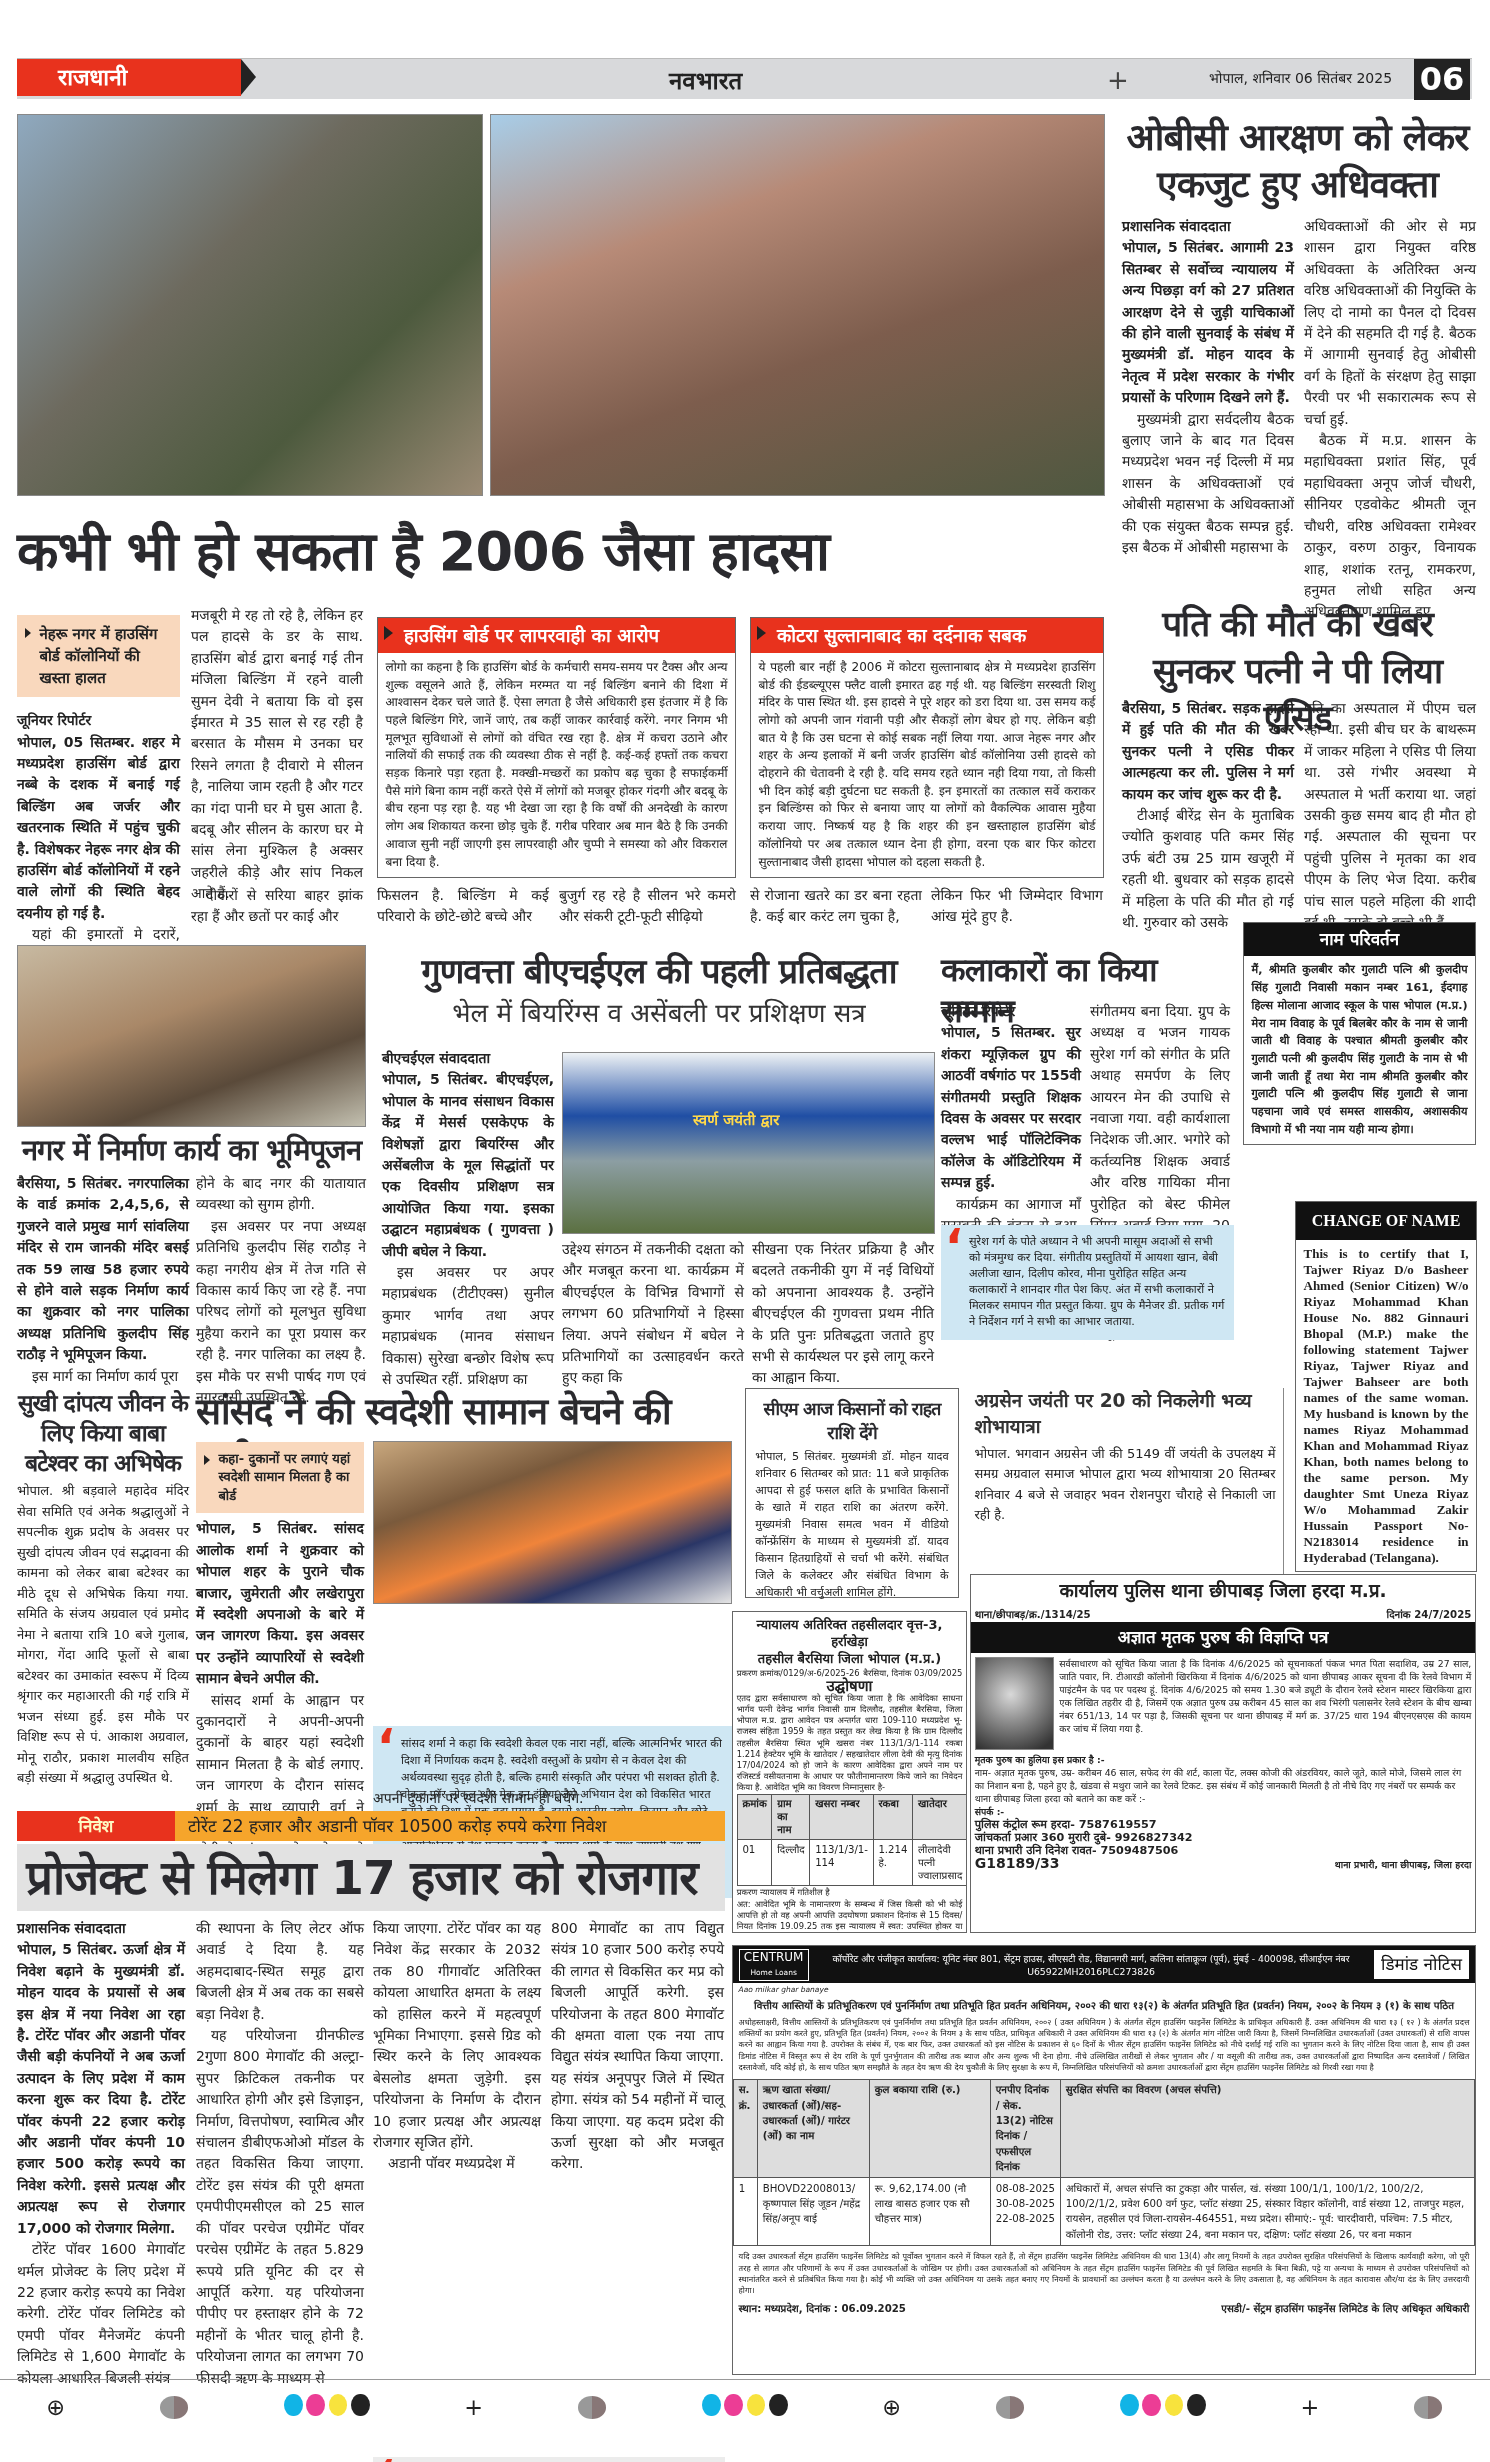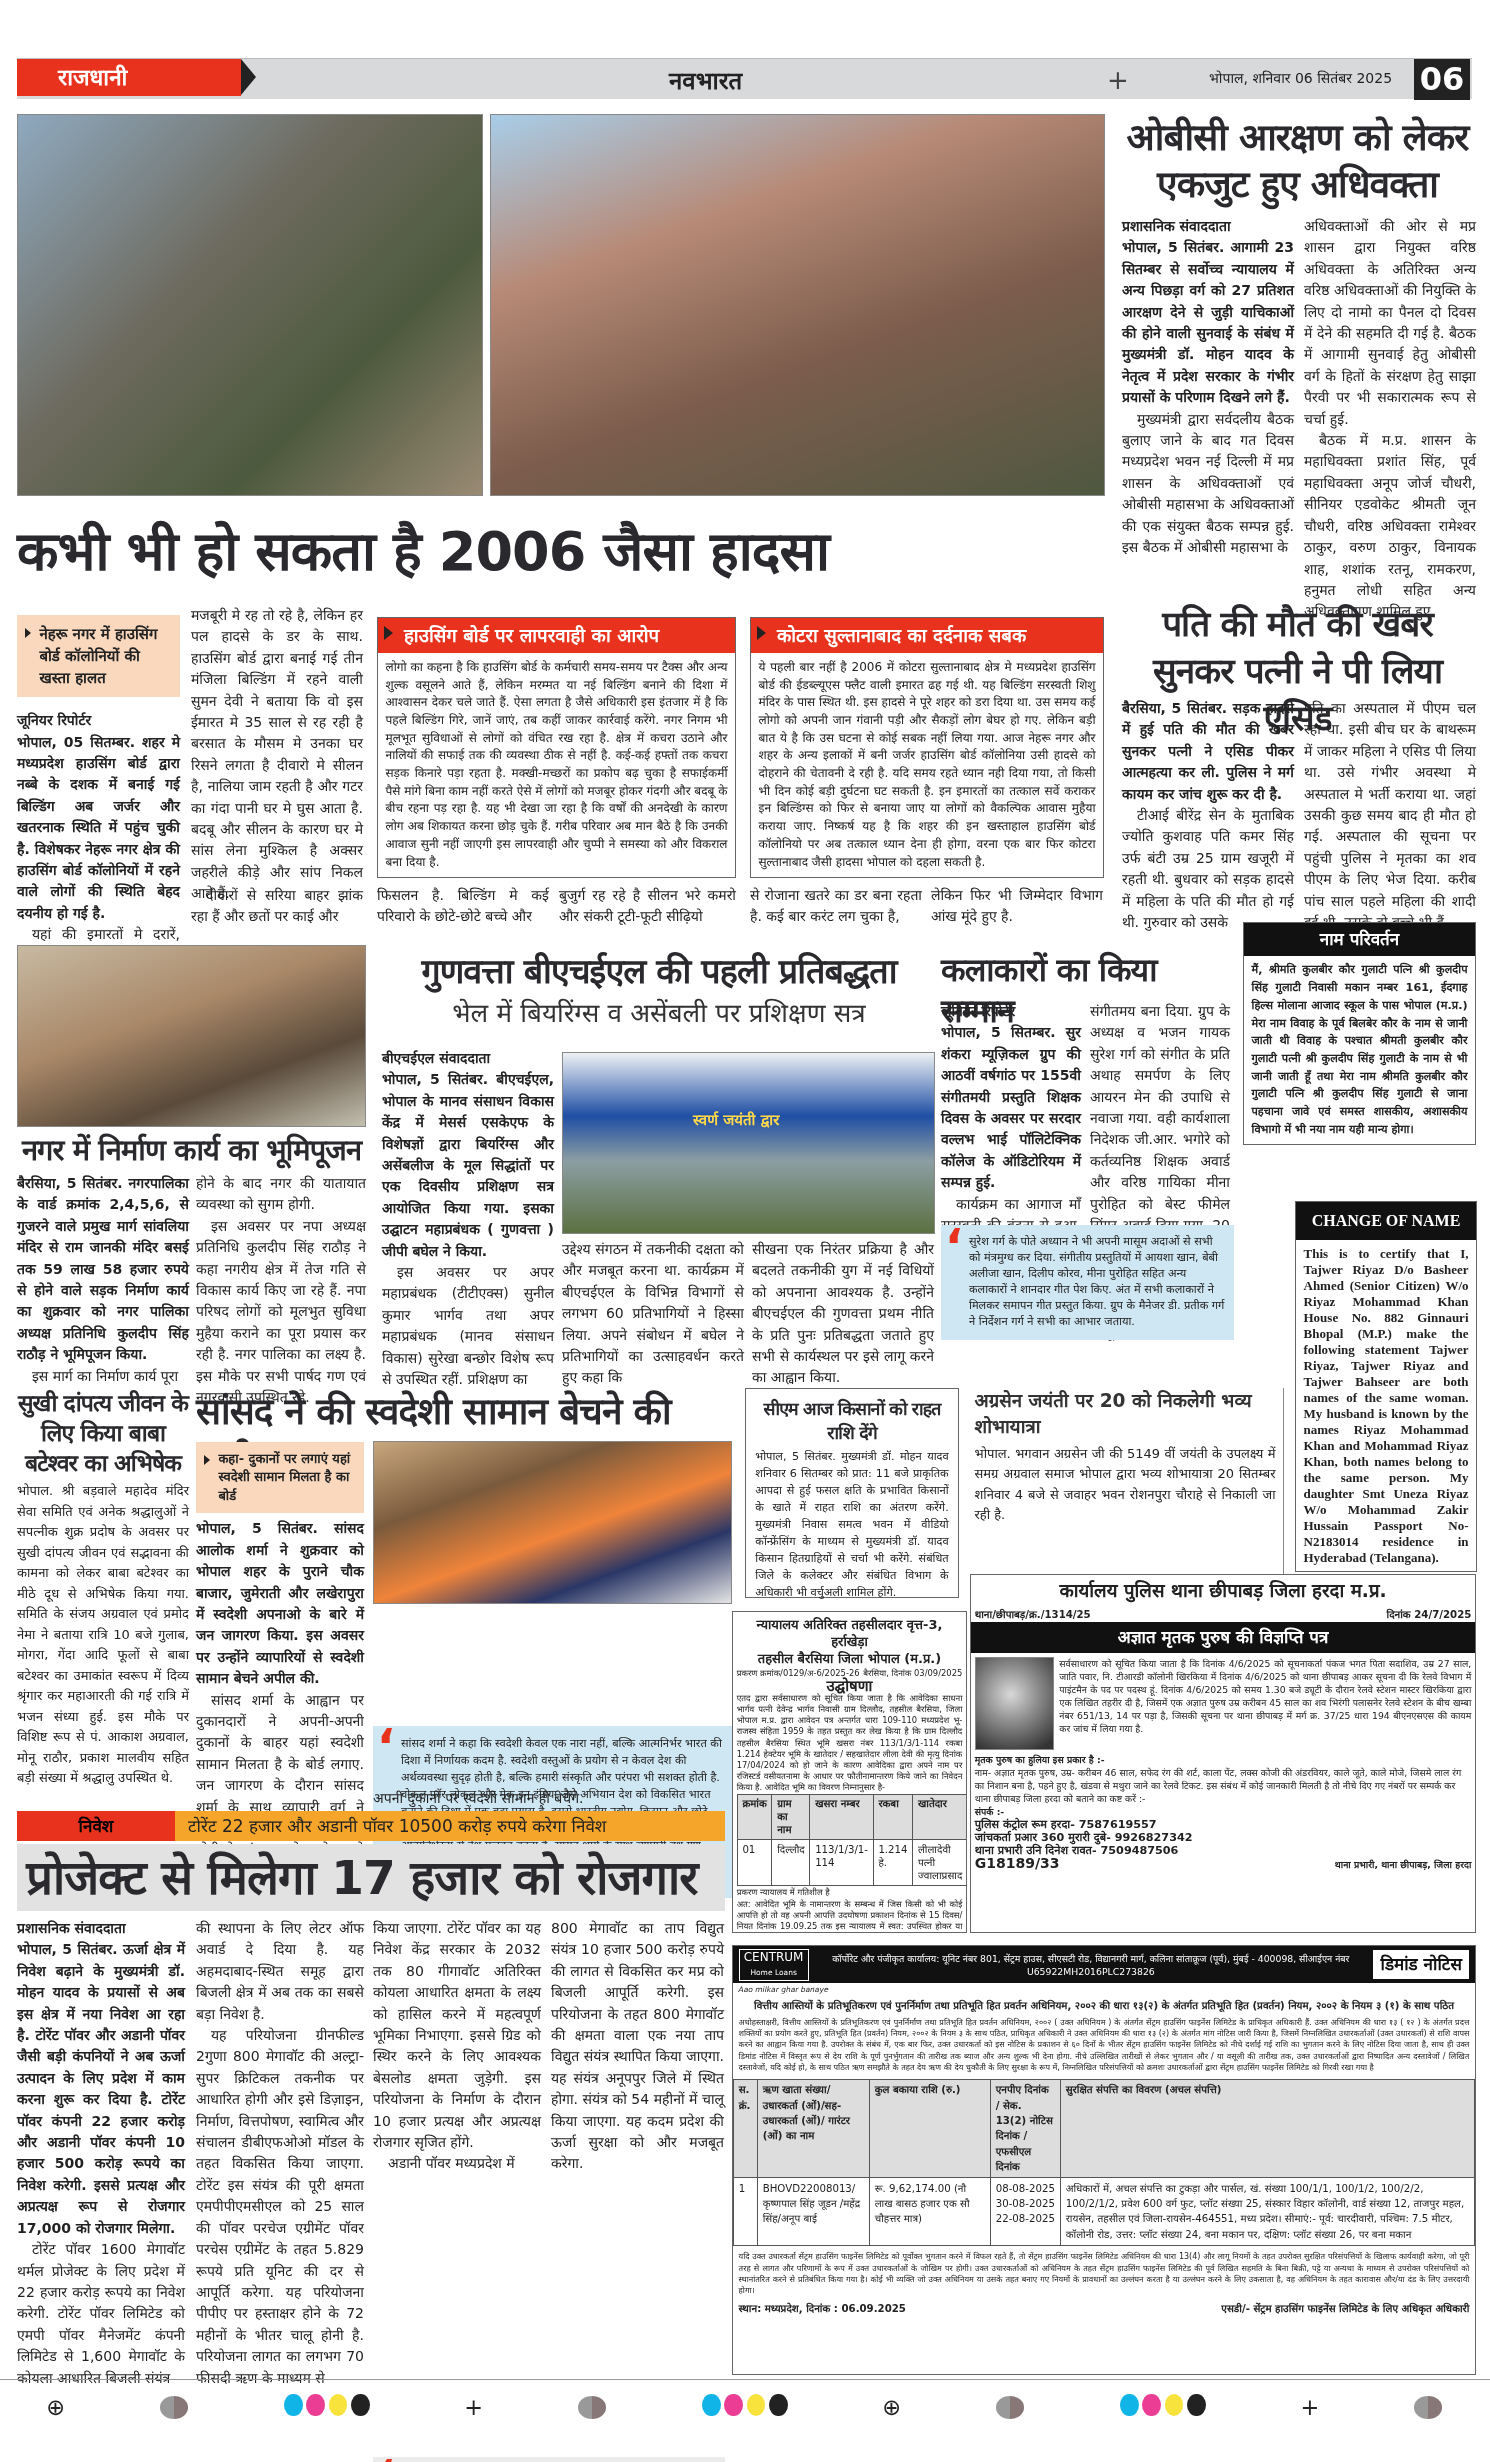--- a/index.html
+++ b/index.html
@@ -214,21 +214,21 @@
     <div class="bold" style="font-size:11.2px">जांचकर्ता प्रआर 360 मुरारी दुबे- 9926827342</div>
     <div class="bold" style="font-size:11.2px">थाना प्रभारी उनि दिनेश रावत- 7509487506</div>
     <div style="display:flex;justify-content:space-between;align-items:baseline">
       <span class="bold" style="font-size:14px">G18189/33</span>
       <span class="bold">थाना प्रभारी, थाना छीपाबड़, जिला हरदा</span>
     </div>
   </div>
 </div>
 
 <div class="abs" style="left:17px;top:1811px;width:708px;height:30px;background:#f6a52b;display:flex">
-  <div style="background:#e8321d;color:#000000;font-weight:bold;font-size:17px;width:158px;text-align:center;line-height:30px">निवेश</div>
+  <div style="background:#e8321d;color:#fef9c3;font-weight:bold;font-size:17px;width:158px;text-align:center;line-height:30px">निवेश</div>
   <div style="font-size:17px;line-height:30px;padding-left:13px;color:#222">टोरेंट 22 हजार और अडानी पॉवर 10500 करोड़ रुपये करेगा निवेश</div>
 </div>
 <div class="abs h-big" style="left:17px;top:1844px;width:708px;height:67px;background:#e2e2e2;font-size:47px;line-height:67px;padding-left:9.3px">प्रोजेक्ट से मिलेगा 17 हजार को रोजगार</div>
 <div class="abs" style="left:17px;top:1918px;width:168px">
   <div class="col bold">प्रशासनिक संवाददाता</div>
   <div class="col bold">भोपाल, 5 सितंबर. ऊर्जा क्षेत्र में निवेश बढ़ाने के मुख्यमंत्री डॉ. मोहन यादव के प्रयासों से अब इस क्षेत्र में नया निवेश आ रहा है. टोरेंट पॉवर और अडानी पॉवर जैसी बड़ी कंपनियों ने अब ऊर्जा उत्पादन के लिए प्रदेश में काम करना शुरू कर दिया है. टोरेंट पॉवर कंपनी 22 हजार करोड़ और अडानी पॉवर कंपनी 10 हजार 500 करोड़ रूपये का निवेश करेगी. इससे प्रत्यक्ष और अप्रत्यक्ष रूप से रोजगार 17,000 को रोजगार मिलेगा.</div>
   <div class="col" style="text-indent:15px">टोरेंट पॉवर 1600 मेगावॉट थर्मल प्रोजेक्ट के लिए प्रदेश में 22 हजार करोड़ रूपये का निवेश करेगी. टोरेंट पॉवर लिमिटेड को एमपी पॉवर मैनेजमेंट कंपनी लिमिटेड से 1,600 मेगावॉट के कोयला आधारित बिजली संयंत्र</div>
 </div>
 <div class="abs" style="left:196px;top:1918px;width:168px">
   <div class="col">की स्थापना के लिए लेटर ऑफ अवार्ड दे दिया है. यह अहमदाबाद-स्थित समूह द्वारा बिजली क्षेत्र में अब तक का सबसे बड़ा निवेश है.</div>
@@ -244,21 +244,21 @@
 
 </div>
 
 <div class="abs box" style="left:732px;top:1945px;width:744px;height:430px;padding:0;overflow:hidden">
   <div style="background:#111;color:#fff;height:37px;display:flex;align-items:center;padding:0 5.6px">
     <div style="width:70px;height:32px;border:0.9px solid #fff;text-align:center;font-size:12px;line-height:15px">
       <div>CENTRUM</div>
       <div style="font-size:7.5px">Home Loans</div>
     </div>
     <div style="flex:1;font-size:9.3px;text-align:center;padding:0 5.6px;line-height:13px">कॉर्पोरेट और पंजीकृत कार्यालय: यूनिट नंबर 801, सेंट्रम हाउस, सीएसटी रोड, विद्यानगरी मार्ग, कलिना सांताक्रूज (पूर्व), मुंबई - 400098, सीआईएन नंबर U65922MH2016PLC273826</div>
-    <div style="background:#fff;color:#111;font-weight:bold;font-size:17px;padding:1.9px 7.5px">डिमांड नोटिस</div>
+    <div style="background:#fff;color:#111;font-weight:normal;font-size:17px;padding:1.9px 7.5px">डिमांड नोटिस</div>
   </div>
   <div style="font-size:7.5px;padding:0.9px 5.6px;font-style:italic">Aao milkar ghar banaye</div>
   <div style="font-size:10.2px;font-weight:bold;text-align:center;padding:1.9px 5.6px">वित्तीय आस्तियों के प्रतिभूतिकरण एवं पुनर्निर्माण तथा प्रतिभूति हित प्रवर्तन अधिनियम, २००२ की धारा १३(२) के अंतर्गत प्रतिभूति हित (प्रवर्तन) नियम, २००२ के नियम ३ (१) के साथ पठित</div>
   <div style="font-size:8px;line-height:11.2px;padding:1.9px 5.6px;text-align:justify">अधोहस्ताक्षरी, वित्तीय आस्तियों के प्रतिभूतिकरण एवं पुनर्निर्माण तथा प्रतिभूति हित प्रवर्तन अधिनियम, २००२ ( उक्त अधिनियम ) के अंतर्गत सेंट्रम हाउसिंग फाइनेंस लिमिटेड के प्राधिकृत अधिकारी हैं. उक्त अधिनियम की धारा १३ ( १२ ) के अंतर्गत प्रदत्त शक्तियों का प्रयोग करते हुए, प्रतिभूति हित (प्रवर्तन) नियम, २००२ के नियम ३ के साथ पठित, प्राधिकृत अधिकारी ने उक्त अधिनियम की धारा १३ (२) के अंतर्गत मांग नोटिस जारी किया है, जिसमें निम्नलिखित उधारकर्ताओं (उक्त उधारकर्ता) से राशि वापस करने का आह्वान किया गया है. उपरोक्त के संबंध में, एक बार फिर, उक्त उधारकर्ता को इस नोटिस के प्रकाशन से ६० दिनों के भीतर सेंट्रम हाउसिंग फाइनेंस लिमिटेड को नीचे दर्शाई गई राशि का भुगतान करने के लिए नोटिस दिया जाता है, साथ ही उक्त डिमांड नोटिस में विस्तृत रूप से देय राशि के पूर्ण पुनर्भुगतान की तारीख तक ब्याज और अन्य शुल्क भी देना होगा. नीचे उल्लिखित तारीखों से लेकर भुगतान और / या वसूली की तारीख तक, उक्त उधारकर्ताओं द्वारा निष्पादित अन्य दस्तावेजों / लिखित दस्तावेजों, यदि कोई हो, के साथ पठित ऋण समझौते के तहत देय ऋण की देय चुकौती के लिए सुरक्षा के रूप में, निम्नलिखित परिसंपत्तियों को क्रमशः उधारकर्ताओं द्वारा सेंट्रम हाउसिंग फाइनेंस लिमिटेड को गिरवी रखा गया है</div>
   <table style="margin:3.7px 0">
     <tbody>
         <tr>
       <th style="width:24px">स. क्रं.</th>
       <th style="width:112px">ऋण खाता संख्या/उधारकर्ता (ओं)/सह-उधारकर्ता (ओं)/ गारंटर (ओं) का नाम</th>
       <th style="width:121px">कुल बकाया राशि (रु.)</th>

